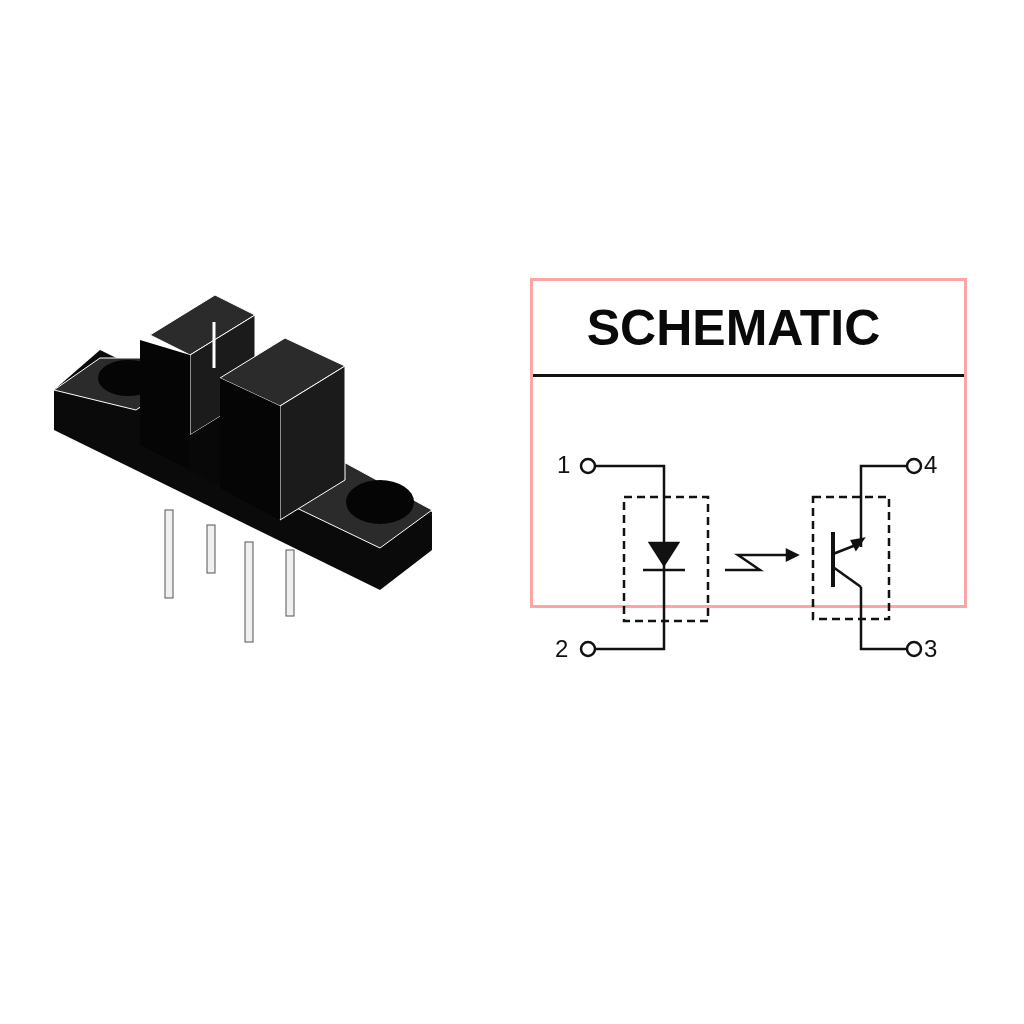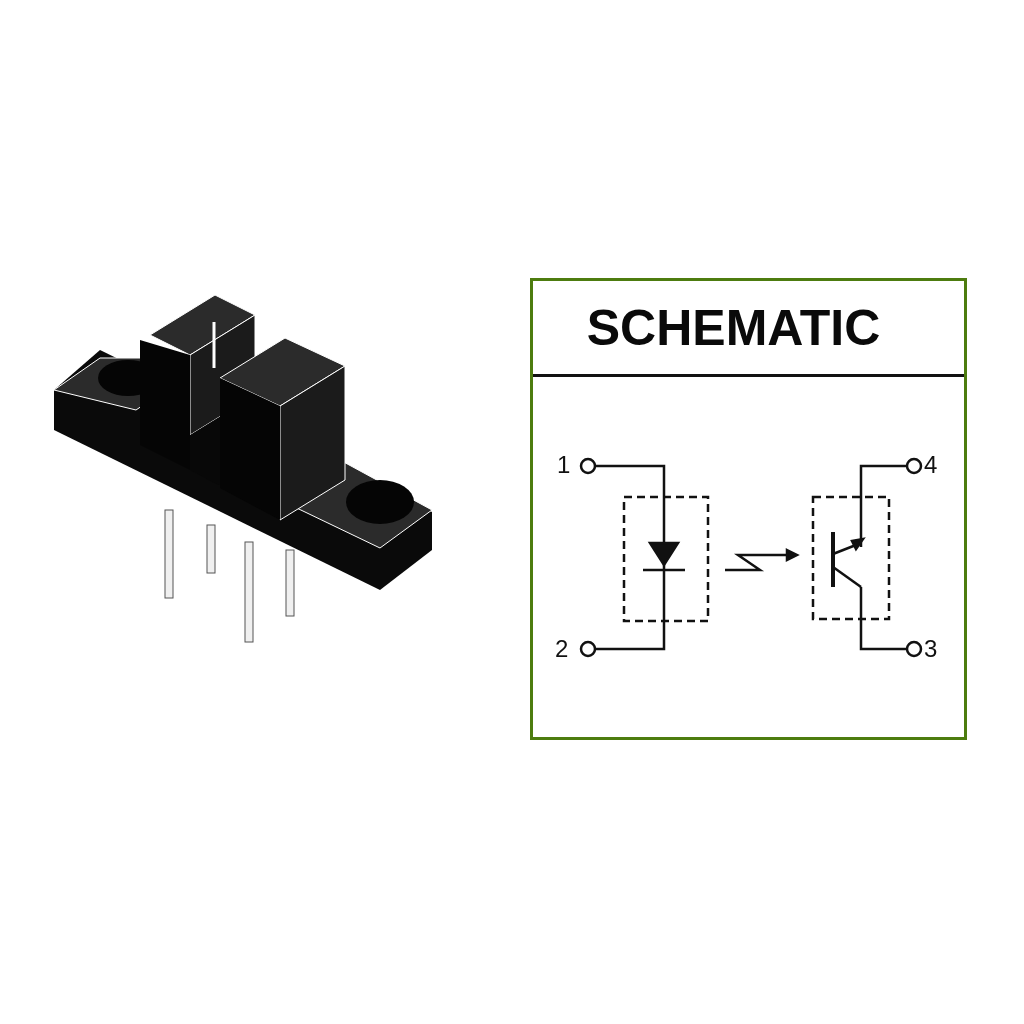--- a/index.html
+++ b/index.html
@@ -1,18 +1,18 @@
 <!DOCTYPE html>
 <html><head>
   <meta charset="utf-8">
   <style>
     html, body { margin: 0; padding: 0; background: #ffffff; }
     body { width: 1024px; height: 1024px; position: relative; overflow: hidden; font-family: "Liberation Sans", sans-serif; }
     .component { position: absolute; left: 40px; top: 280px; width: 420px; height: 380px; }
-    .schematic-box { position: absolute; left: 530px; top: 278px; width: 437px; height: 462px; border: 3px solid #4d7c0f; box-sizing: border-box; }
+    .schematic-box { position: absolute; left: 530px; top: 278px; width: 437px; height: 330px; border: 3px solid #fca5a5; box-sizing: border-box; }
     .schematic-header { position: absolute; left: 0; top: 0; right: 0; height: 93px; border-bottom: 3px solid #111; display: flex; align-items: center; justify-content: center; }
     .schematic-title { font-weight: bold; font-size: 50px; color: #0a0a0a; letter-spacing: 0px; margin-right: 30px; }
     .schematic-body { position: absolute; left: 0; top: 96px; right: 0; bottom: 0; }
     .pin-label { position: absolute; font-size: 24px; color: #111; }
   </style>
 </head>
 <body>
 
 <div class="component">
   <svg width="420" height="380" viewBox="0 0 420 380" xmlns="http://www.w3.org/2000/svg">

